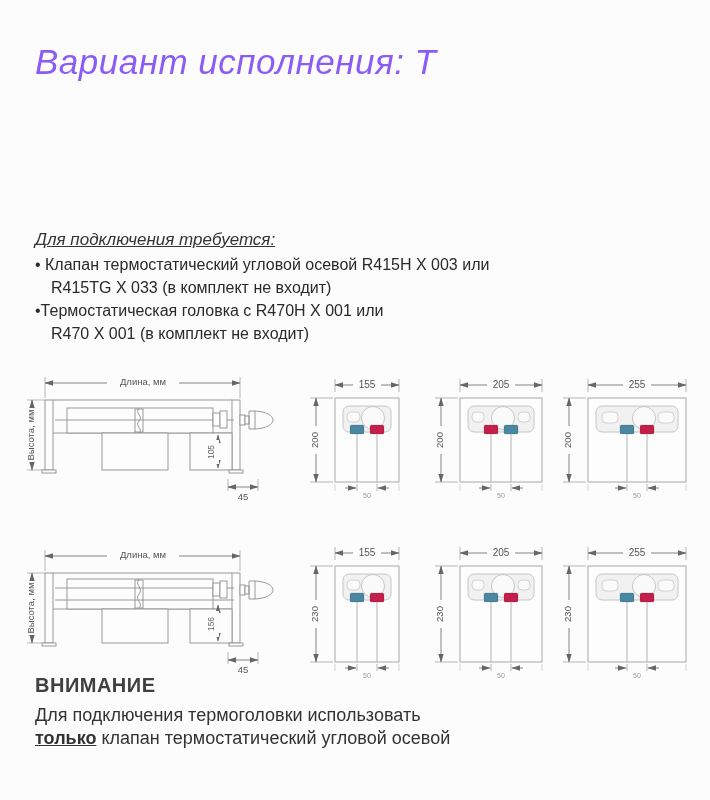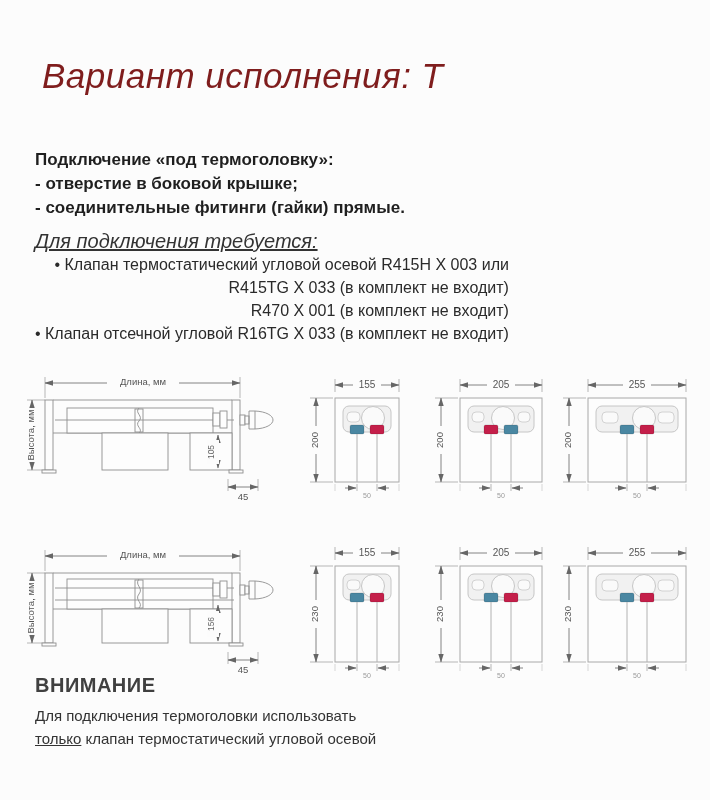--- a/index.html
+++ b/index.html
@@ -1,45 +1,45 @@
 <!DOCTYPE html>
 <html><head>
 <meta charset="utf-8">
 <style>
   html,body { margin:0; padding:0; background:#ffffff; }
   .page {
     position:relative; width:710px; height:800px; background:#fcfcfc;
     font-family:"Liberation Sans", sans-serif; color:#3a3a3a; overflow:hidden;
   }
   .title {
-    position:absolute; left:35px; top:56px; font-size:35px; font-style:italic;
-    color:#7f1d1d; letter-spacing:0.5px; white-space:nowrap;margin-left:7px;
+    position:absolute; left:35px; top:42px; font-size:35px; font-style:italic;
+    color:#8b5cf6; letter-spacing:0.5px; white-space:nowrap;
   }
   .intro {
     position:absolute; left:35px; top:148px; font-size:17px; font-weight:bold;
     color:#1f1f1f; line-height:24px; white-space:nowrap;
   }
   .req-heading {
-    position:absolute; left:35px; top:230px; font-size:20px; font-style:italic;
+    position:absolute; left:35px; top:230px; font-size:17px; font-style:italic;
     text-decoration:underline; color:#333; white-space:nowrap;
   }
   .bullets {
     position:absolute; left:35px; top:253px; font-size:16px; color:#2a2a2a;
-    line-height:23px; white-space:nowrap;text-align:right;
+    line-height:23px; white-space:nowrap;
   }
   .bullets .cont { padding-left:16px; }
   .warn-title {
     position:absolute; left:35px; top:674px; font-size:20px; font-weight:bold;
     color:#404040; letter-spacing:0.5px;
   }
   .warn-text {
-    position:absolute; left:35px; top:704px; font-size:15px; color:#333;
+    position:absolute; left:35px; top:704px; font-size:18px; color:#333;
     line-height:23px; white-space:nowrap;
   }
-  .emph { font-weight:normal; text-decoration:underline; }
+  .emph { font-weight:bold; text-decoration:underline; }
   svg.drawing { position:absolute; }
   .dim  { stroke:#777; stroke-width:0.9; fill:none; }
   .ext  { stroke:#9a9a9a; stroke-width:0.7; fill:none; }
   .faint{ stroke:#c6c6c6; stroke-width:0.7; fill:none; }
   .dimtext { font-size:9.5px; fill:#555; }
   .dimtext-sm { font-size:8.5px; fill:#666; }
   .tiny { font-size:7px; fill:#999; }
   .cstop { font-size:10px; fill:#555; }
   .draw line, .draw path { stroke:#8f8f8f; stroke-width:0.9; fill:none; }
   .draw rect { stroke:#8f8f8f; stroke-width:0.9; fill:#fdfdfd; }
@@ -65,33 +65,28 @@
         <path d="M8.5,0.3 L0,3 L8.5,5.7 Z" fill="#666"></path>
       </marker>
       <pattern id="fins" width="3.2" height="30" patternUnits="userSpaceOnUse">
         <line x1="1.2" y1="0" x2="1.2" y2="30" stroke="#8f8f8f" stroke-width="0.9"></line>
       </pattern>
     </defs>
   </svg>
 
   <div class="title">Вариант исполнения: Т</div>
 
-  <div class="intro">
-    <div>Подключение «под термоголовку»:</div>
-    <div>- отверстие в боковой крышке;</div>
-    <div>- соединительные фитинги (гайки) прямые.</div>
-  </div>
 
   <div class="req-heading">Для подключения требуется:</div>
 
   <div class="bullets">
     <div>• Клапан термостатический угловой осевой R415H X 003 или</div>
     <div class="cont">R415TG X 033 (в комплект не входит)</div>
+    <div>•Термостатическая головка с R470H X 001 или</div>
     <div class="cont">R470 X 001 (в комплект не входит)</div>
-    <div>• Клапан отсечной угловой R16TG X 033 (в комплект не входит)</div>
   </div>
 
   <svg class="drawing" style="left:22px; top:372px" width="292" height="132" viewBox="0 0 292 132">
     <g>
       <line class="ext" x1="23" y1="5" x2="23" y2="26"></line>
       <line class="ext" x1="218" y1="5" x2="218" y2="26"></line>
       <line class="dim" x1="23" y1="11" x2="218" y2="11" marker-start="url(#aS)" marker-end="url(#aE)"></line>
       <rect class="wbg" x="85" y="3" width="72" height="13"></rect>
       <text class="dimtext" x="121" y="13" text-anchor="middle">Длина, мм</text>
     </g>

